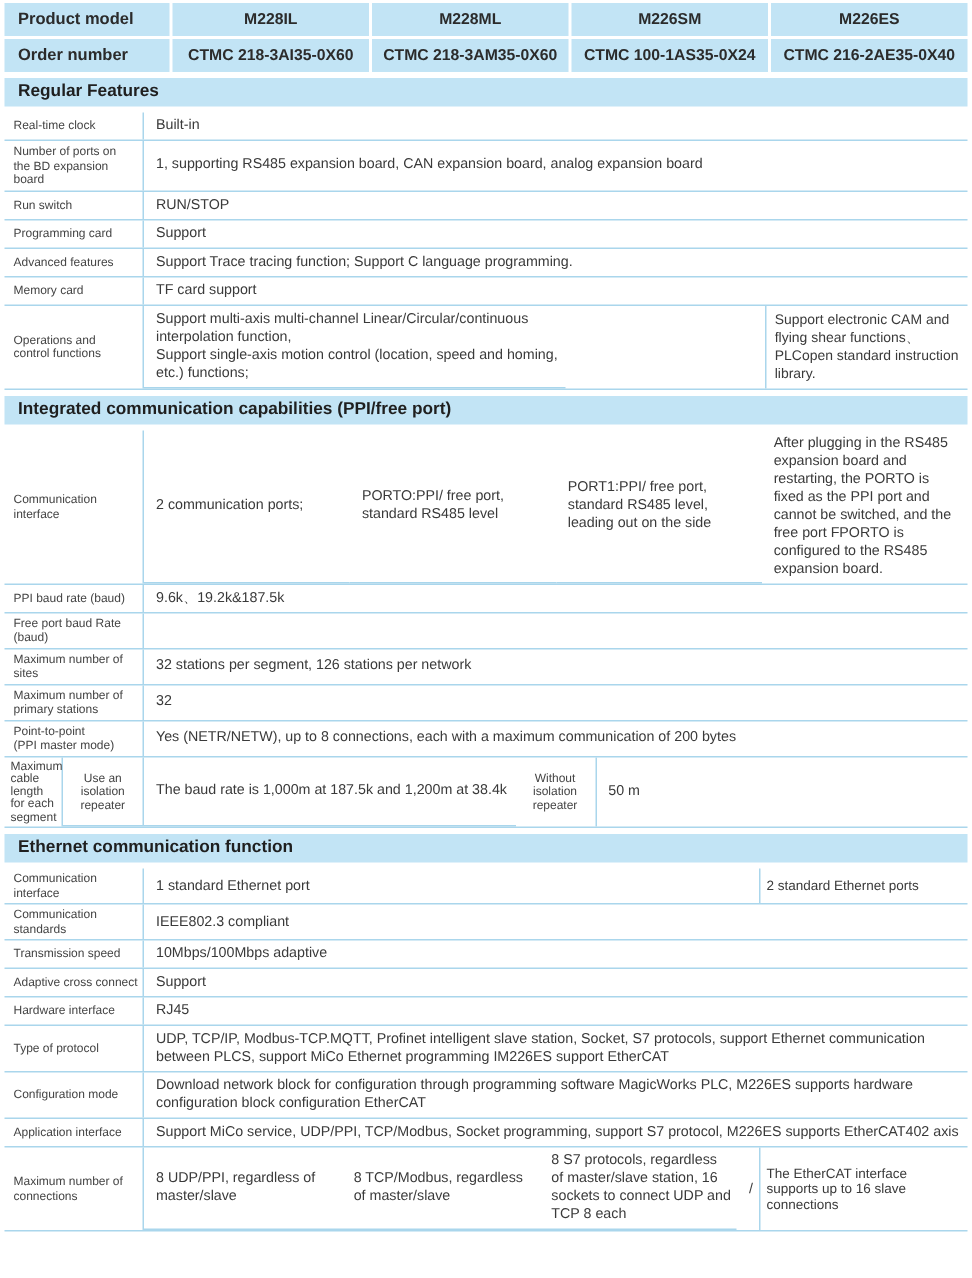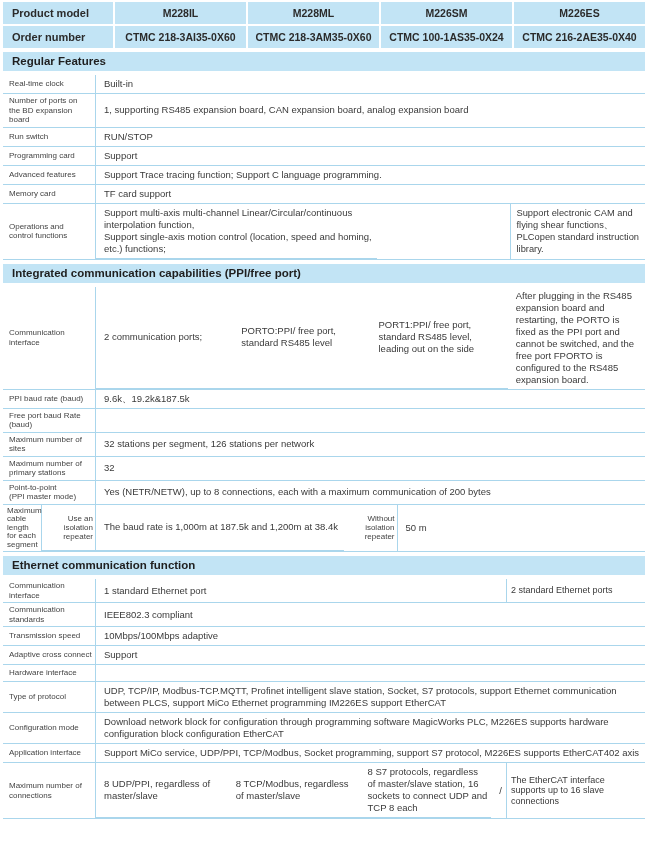--- a/index.html
+++ b/index.html
@@ -25,21 +25,21 @@
         padding:3px 9px 4px 9px;margin-top:4px;margin-bottom:4px}
 
   
   .row{display:flex;border-bottom:1px solid var(--bd);min-height:17px}
   .lbl{width:93px;border-right:1px solid var(--bd);font-size:8px;line-height:9.5px;
        color:#444;padding:2px 2px 2px 6px;display:flex;align-items:center;white-space:pre-line}
   .lbl-outer{width:39px;border-right:1px solid var(--bd);font-size:8px;line-height:8.5px;
        color:#444;padding:2px 1px 2px 4px;display:flex;align-items:center;white-space:pre-line}
   .lbl-inner{width:54px;border-right:1px solid var(--bd);font-size:8px;line-height:9px;
        color:#444;padding:2px 2px;display:flex;align-items:center;justify-content:center;
-       text-align:right;white-space:pre-line}
+       text-align:center;white-space:pre-line}
   .val{flex:1;font-size:9.5px;line-height:12px;padding:3px 4px 3px 8px;display:flex;align-items:center}
   .pre{white-space:pre-line}
   .col{flex:1;display:flex;flex-direction:row}
   .subrow{display:flex;flex:1}
   .bb{border-bottom:1px solid var(--bd)}
   .split{display:flex;flex:1}
   .cell-empty{width:134px;border-right:1px solid var(--bd)}
   .cam{font-size:9.3px;padding-left:6px}
   .val-right{width:139px;border-left:1px solid var(--bd);font-size:9px;line-height:10.5px;
        padding:2px 4px;display:flex;align-items:center}
@@ -172,20 +172,21 @@
   <div class="row">
     <div class="lbl">Transmission speed</div>
     <div class="val">10Mbps/100Mbps adaptive</div>
   </div>
   <div class="row">
     <div class="lbl">Adaptive cross connect</div>
     <div class="val">Support</div>
   </div>
   <div class="row">
     <div class="lbl">Hardware interface</div>
+    <div class="val">RJ45</div>
   </div>
   <div class="row">
     <div class="lbl">Type of protocol</div>
     <div class="val">UDP, TCP/IP, Modbus-TCP.MQTT, Profinet intelligent slave station, Socket, S7 protocols, support Ethernet communication between PLCS, support MiCo Ethernet programming IM226ES support EtherCAT</div>
   </div>
   <div class="row">
     <div class="lbl">Configuration mode</div>
     <div class="val">Download network block for configuration through programming software MagicWorks PLC, M226ES supports hardware configuration block configuration EtherCAT</div>
   </div>
   <div class="row">

